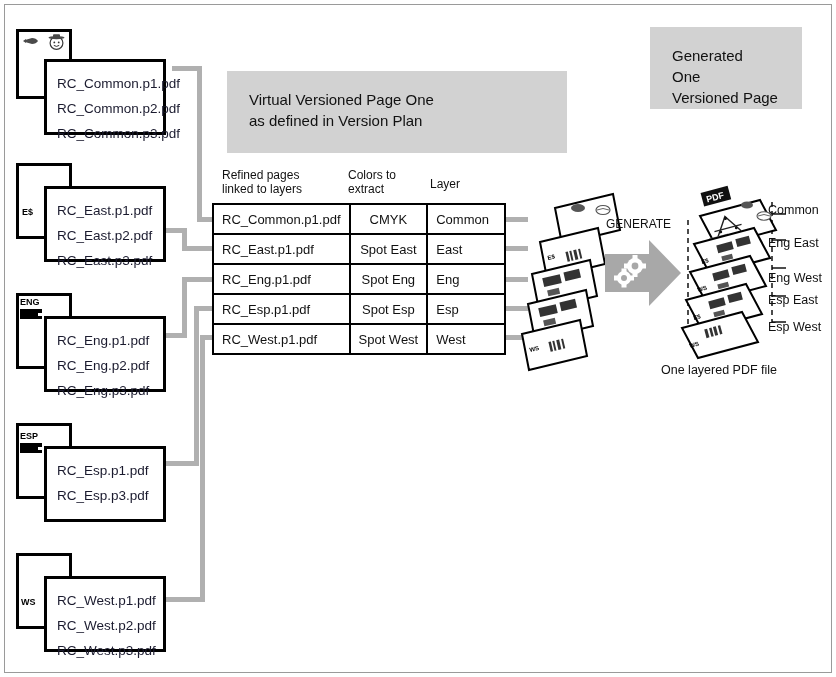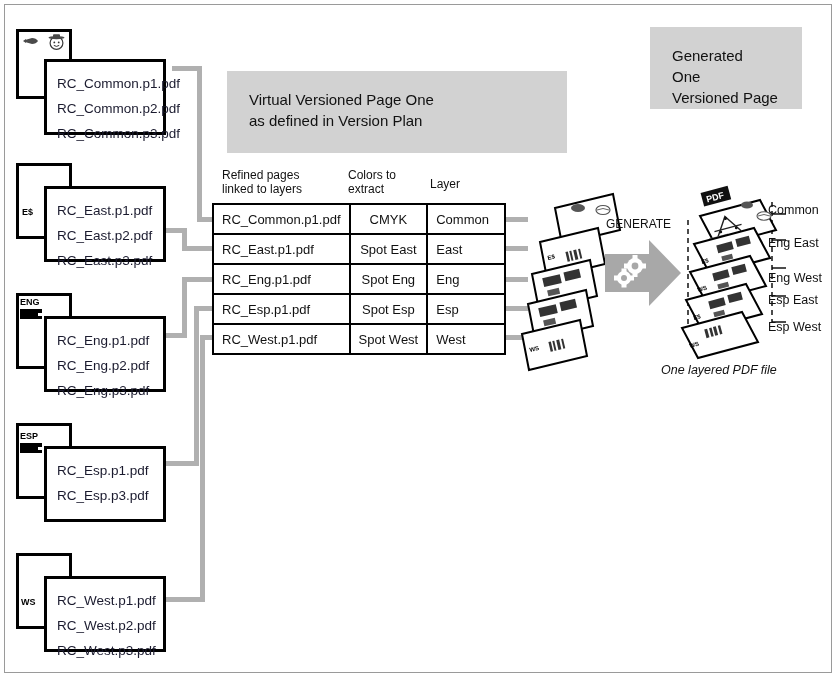--- a/index.html
+++ b/index.html
@@ -412,15 +412,15 @@
       <line x1="96" y1="134" x2="110" y2="134" stroke="#000" stroke-width="1.4"></line>
     </svg>
   </div>
 
   <div class="layer-label" style="left:768px; top:203px;">Common</div>
   <div class="layer-label" style="left:768px; top:236px;">Eng East</div>
   <div class="layer-label" style="left:768px; top:271px;">Eng West</div>
   <div class="layer-label" style="left:768px; top:293px;">Esp East</div>
   <div class="layer-label" style="left:768px; top:320px;">Esp West</div>
 
-  <div class="caption" style="left:661px; top:363px;font-style:italic;">One layered PDF file</div>
+  <div class="caption" style="left:661px; top:363px;">One layered PDF file</div>
 
 </div>
 
 </body></html>

